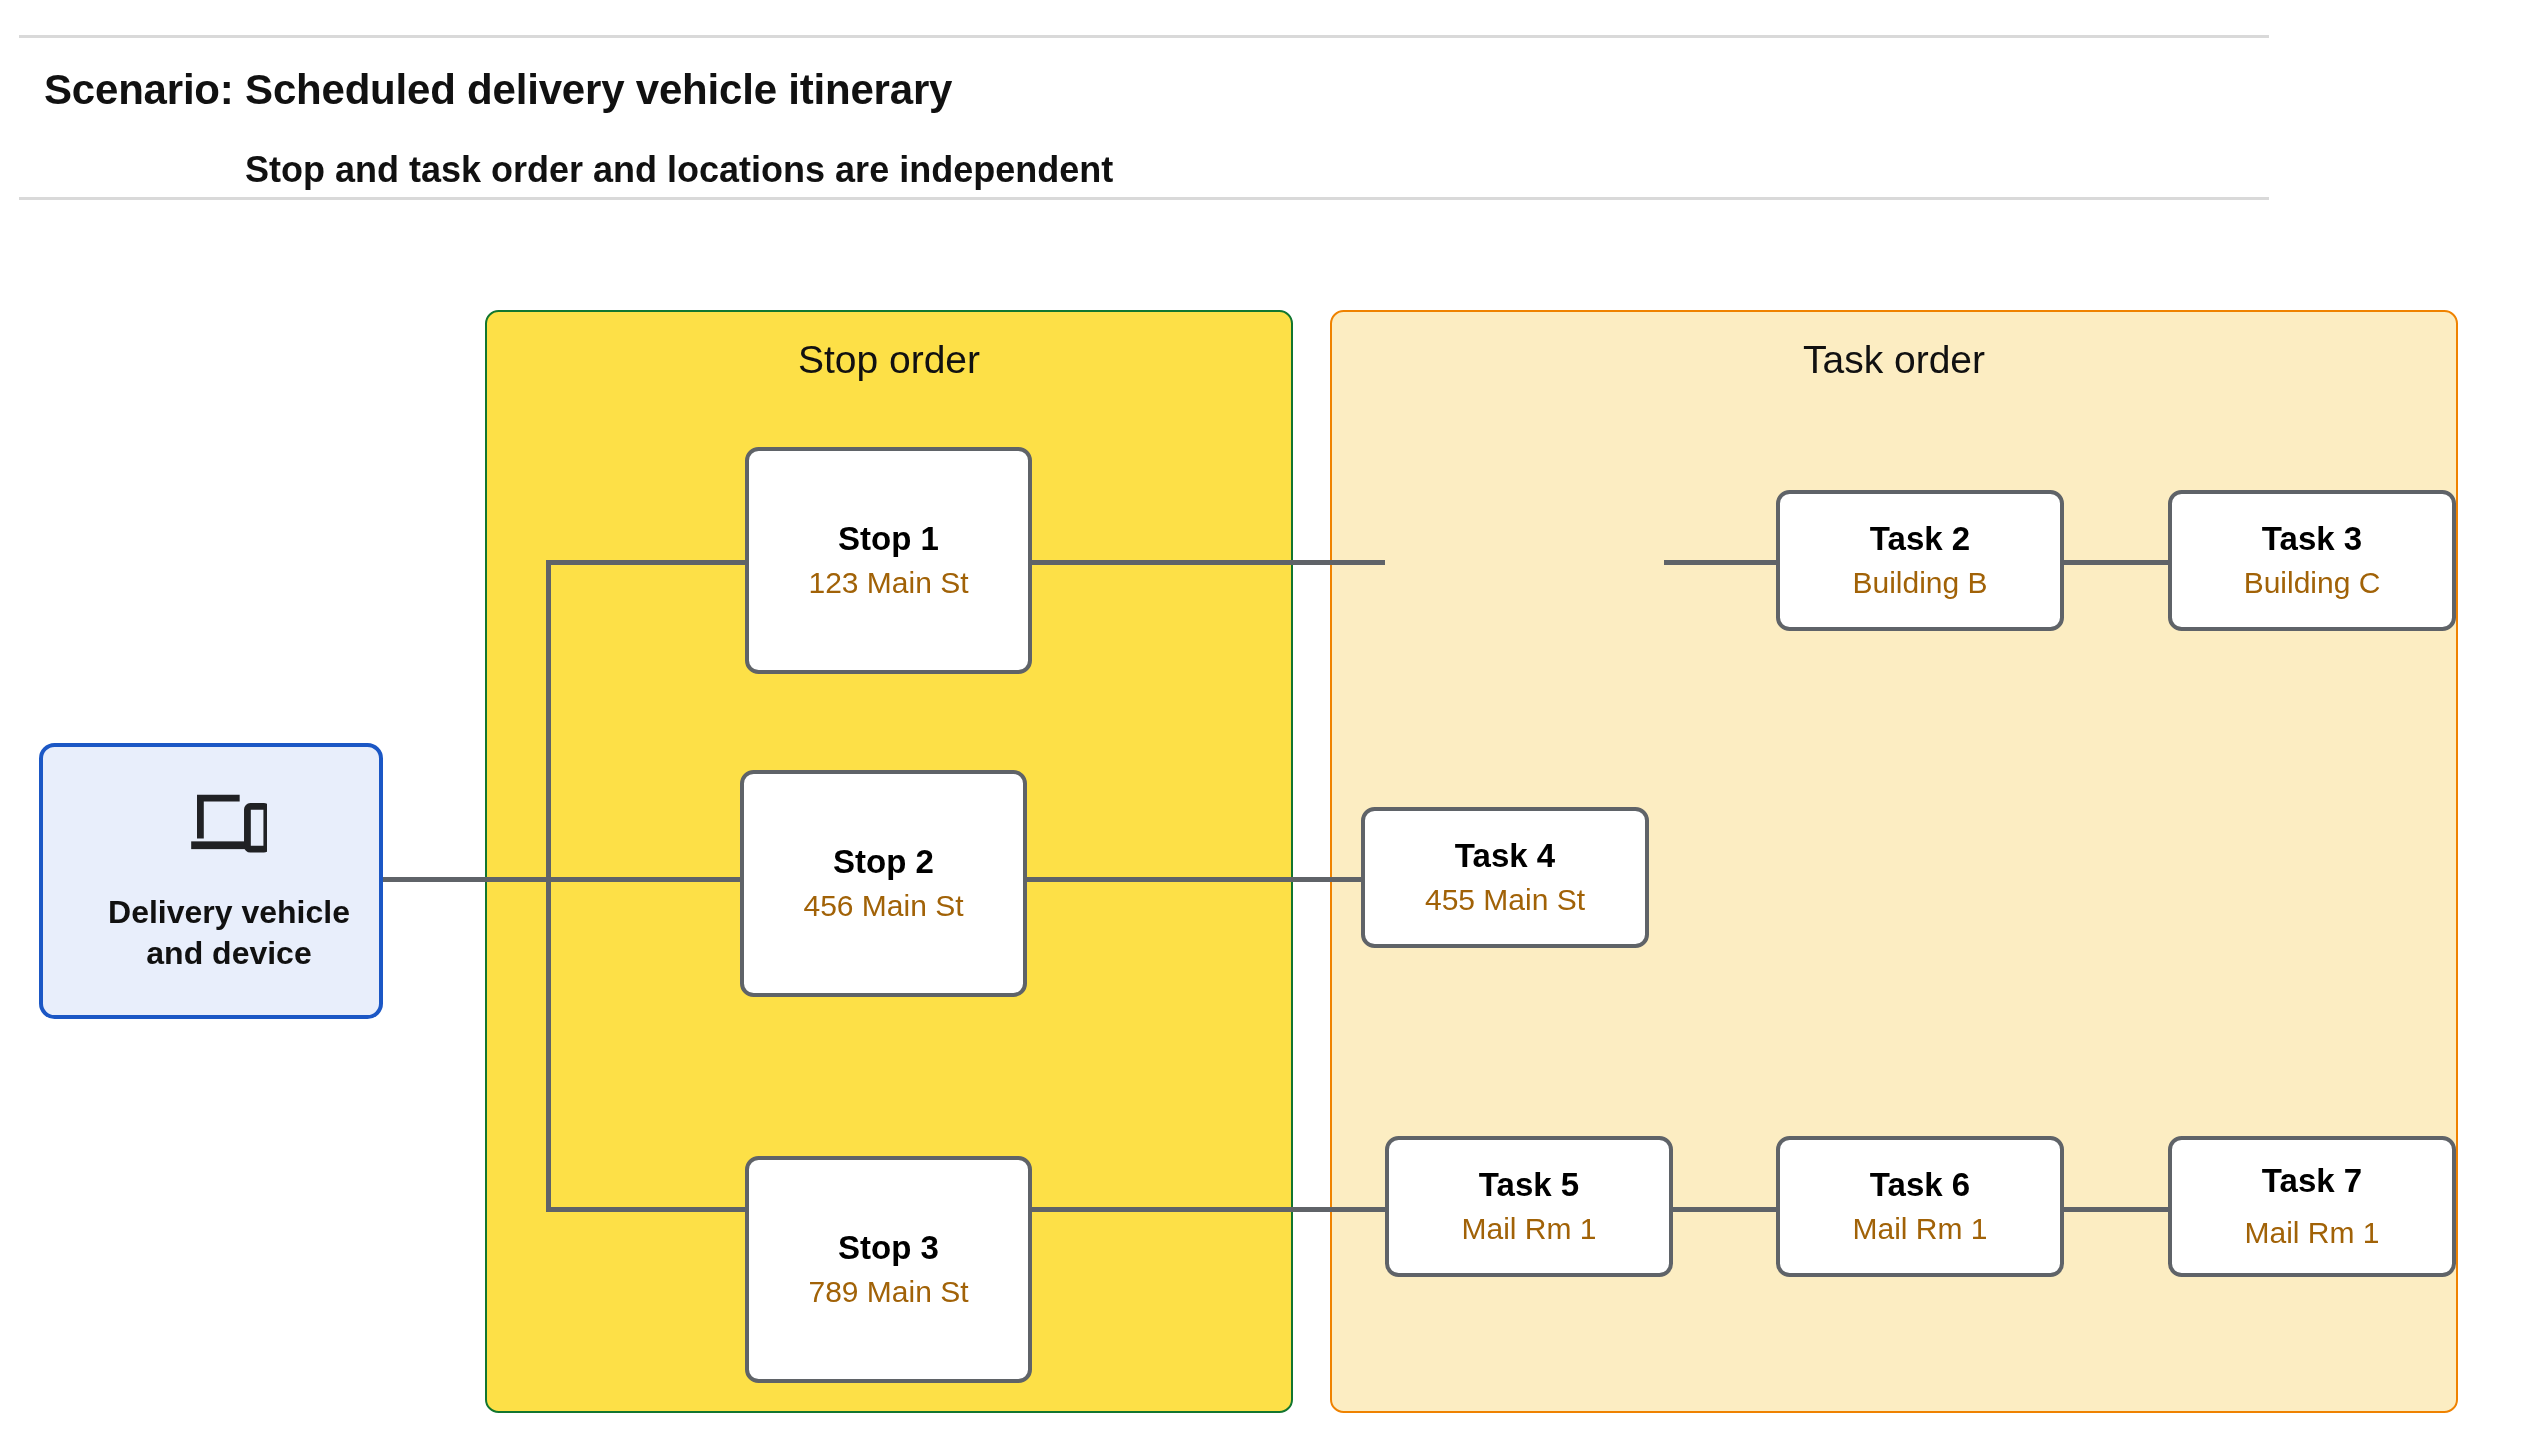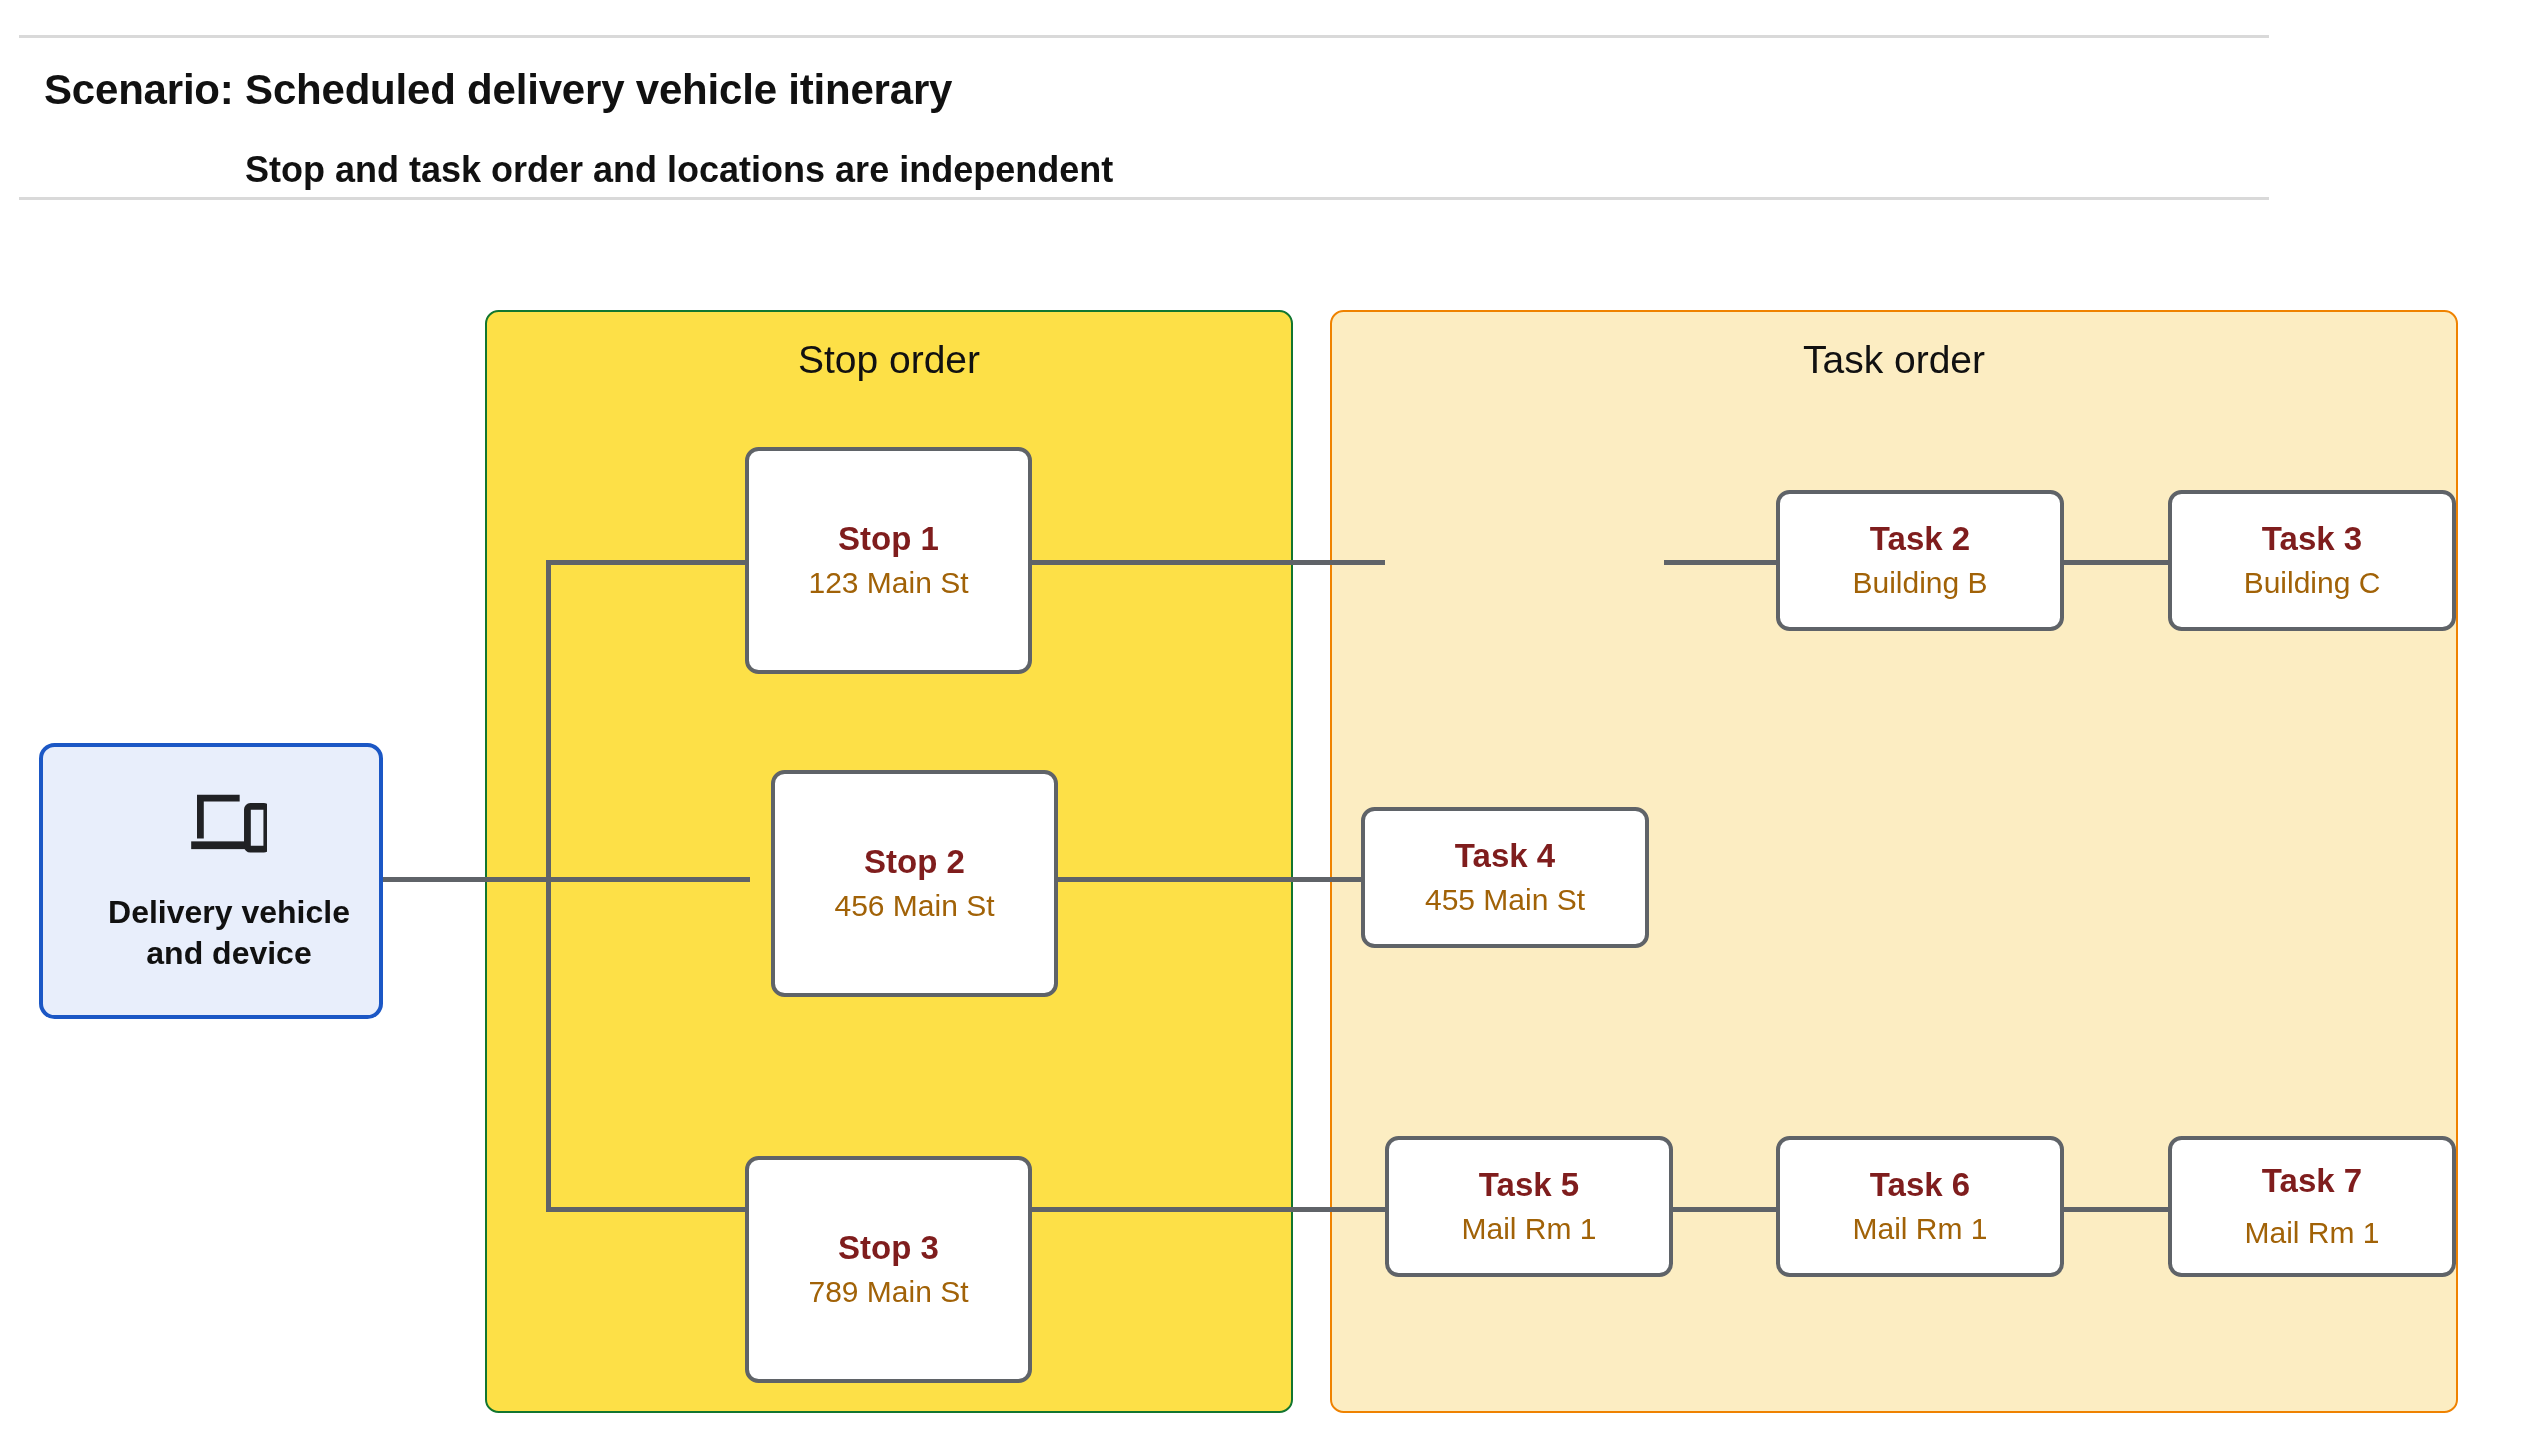--- a/index.html
+++ b/index.html
@@ -30,21 +30,21 @@
   
   .conn{position:absolute;background:#5f6368;}
   .conn.h{height:4.8px;}
   .conn.v{width:4.8px;}
 
   
   .node{position:absolute;box-sizing:border-box;background:#ffffff;
         border:4.8px solid #5f6368;border-radius:13.6px;
         display:flex;flex-direction:column;align-items:center;justify-content:center;
         text-align:center;line-height:1.18;}
-  .node .t1{font-size:33px;font-weight:700;color:#7f1d1d;}
+  .node .t1{font-size:33px;font-weight:700;color:#000000;}
   .node .t2{font-size:30px;font-weight:400;color:#a16207;margin-top:5.8px;}
 
   .stopnode{width:287px;height:227px;}
   .tasknode{width:288px;height:141px;}
 
   
   .devbox{position:absolute;left:39px;top:743px;width:344px;height:276px;
           box-sizing:border-box;background:#e8eefb;border:4.8px solid #1b57c5;
           border-radius:15.5px;display:flex;flex-direction:column;
           align-items:center;justify-content:center;padding-left:36px;}
@@ -100,21 +100,21 @@
     <span class="label">
       <span>Delivery vehicle</span><br>
       <span>and device</span>
     </span>
   </div>
 
   <div class="node stopnode" style="left:745px;top:447px;">
     <span class="t1">Stop 1</span>
     <span class="t2">123 Main St</span>
   </div>
-  <div class="node stopnode" style="left:771px;top:770px;">
+  <div class="node stopnode" style="left:740px;top:770px;">
     <span class="t1">Stop 2</span>
     <span class="t2">456 Main St</span>
   </div>
   <div class="node stopnode" style="left:745px;top:1156px;">
     <span class="t1">Stop 3</span>
     <span class="t2">789 Main St</span>
   </div>
 
   <div class="node tasknode" style="left:1776px;top:490px;">
     <span class="t1">Task 2</span>

